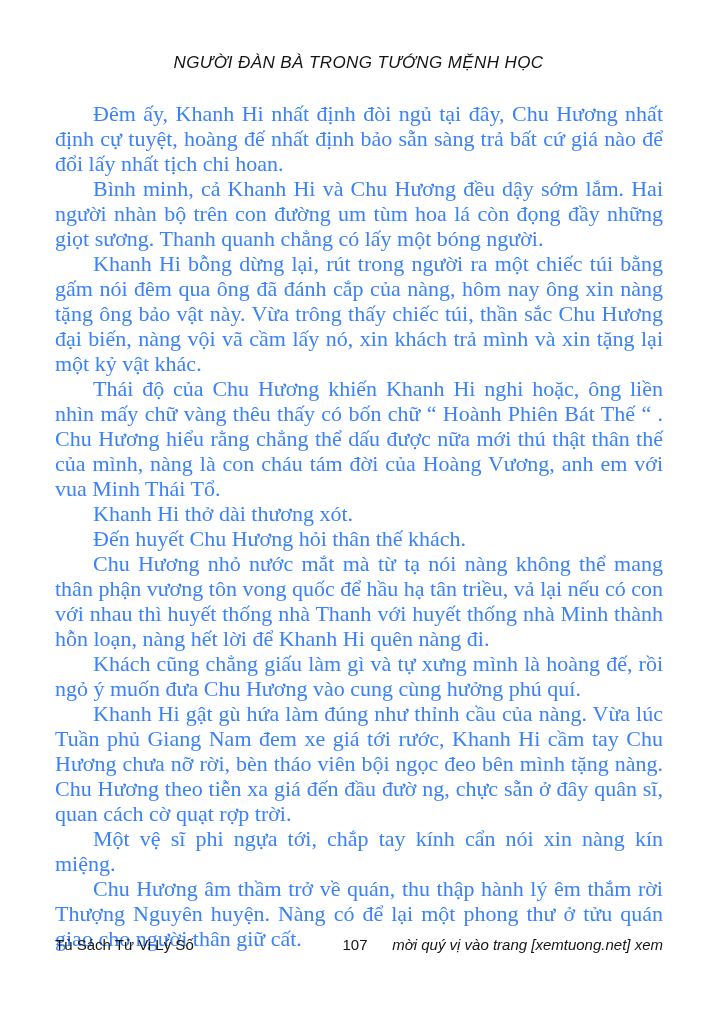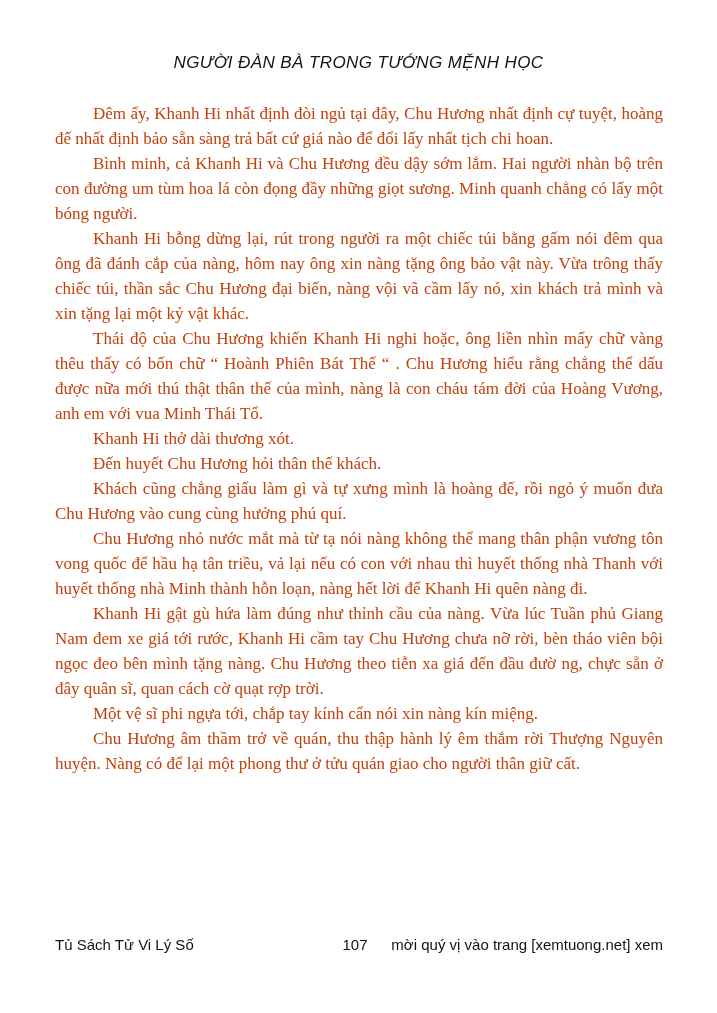--- a/index.html
+++ b/index.html
@@ -28,24 +28,24 @@
     font-size: 17px;
     letter-spacing: 0.4px;
     color: #141414;
   }
   .body-text {
     position: absolute;
     top: 101px;
     left: 55px;
     width: 608px;
     font-family: "Liberation Serif", serif;
-    font-size: 17px;
+    font-size: 22px;
     line-height: 25px;
     text-align: justify;
-    color: #c2410c;
+    color: #3b82f6;
   }
   .body-text p {
     margin: 0;
     padding: 0;
     text-indent: 38px;
   }
   .footer {
     position: absolute;
     top: 936px;
     left: 55px;
@@ -67,38 +67,39 @@
     left: 0;
     right: 8px;
     top: 0;
     text-align: center;
   }
   .footer .f-right {
     position: absolute;
     right: 0;
     top: 0;
     white-space: nowrap;
+    font-style: italic;
   }
 </style>
 </head>
 <body>
 
 <div class="page">
 
   <h1 class="doc-title">NGƯỜI ĐÀN BÀ TRONG TƯỚNG MỆNH HỌC</h1>
 
   <div class="body-text">
     <p>Đêm ấy, Khanh Hi nhất định đòi ngủ tại đây, Chu Hương nhất định cự tuyệt, hoàng đế nhất định bảo sẵn sàng trả bất cứ giá nào để đổi lấy nhất tịch chi hoan.</p>
-    <p>Bình minh, cả Khanh Hi và Chu Hương đều dậy sớm lắm. Hai người nhàn bộ trên con đường um tùm hoa lá còn đọng đầy những giọt sương. Minh quanh chẳng có lấy một bóng người.</p>
+    <p>Bình minh, cả Khanh Hi và Chu Hương đều dậy sớm lắm. Hai người nhàn bộ trên con đường um tùm hoa lá còn đọng đầy những giọt sương. Thanh quanh chẳng có lấy một bóng người.</p>
     <p>Khanh Hi bỗng dừng lại, rút trong người ra một chiếc túi bằng gấm nói đêm qua ông đã đánh cắp của nàng, hôm nay ông xin nàng tặng ông bảo vật này. Vừa trông thấy chiếc túi, thần sắc Chu Hương đại biến, nàng vội vã cầm lấy nó, xin khách trả mình và xin tặng lại một kỷ vật khác.</p>
     <p>Thái độ của Chu Hương khiến Khanh Hi nghi hoặc, ông liền nhìn mấy chữ vàng thêu thấy có bốn chữ “ Hoành Phiên Bát Thế “ . Chu Hương hiểu rằng chẳng thể dấu được nữa mới thú thật thân thế của mình, nàng là con cháu tám đời của Hoàng Vương, anh em với vua Minh Thái Tổ.</p>
     <p>Khanh Hi thở dài thương xót.</p>
     <p>Đến huyết Chu Hương hỏi thân thế khách.</p>
+    <p>Chu Hương nhỏ nước mắt mà từ tạ nói nàng không thể mang thân phận vương tôn vong quốc để hầu hạ tân triều, vả lại nếu có con với nhau thì huyết thống nhà Thanh với huyết thống nhà Minh thành hỗn loạn, nàng hết lời để Khanh Hi quên nàng đi.</p>
     <p>Khách cũng chẳng giấu làm gì và tự xưng mình là hoàng đế, rồi ngỏ ý muốn đưa Chu Hương vào cung cùng hưởng phú quí.</p>
-    <p>Chu Hương nhỏ nước mắt mà từ tạ nói nàng không thể mang thân phận vương tôn vong quốc để hầu hạ tân triều, vả lại nếu có con với nhau thì huyết thống nhà Thanh với huyết thống nhà Minh thành hỗn loạn, nàng hết lời để Khanh Hi quên nàng đi.</p>
     <p>Khanh Hi gật gù hứa làm đúng như thỉnh cầu của nàng. Vừa lúc Tuần phủ Giang Nam đem xe giá tới rước, Khanh Hi cầm tay Chu Hương chưa nỡ rời, bèn tháo viên bội ngọc đeo bên mình tặng nàng. Chu Hương theo tiễn xa giá đến đầu đườ ng, chực sẵn ở đây quân sĩ, quan cách cờ quạt rợp trời.</p>
     <p>Một vệ sĩ phi ngựa tới, chắp tay kính cẩn nói xin nàng kín miệng.</p>
     <p>Chu Hương âm thầm trở về quán, thu thập hành lý êm thắm rời Thượng Nguyên huyện. Nàng có để lại một phong thư ở tửu quán giao cho người thân giữ cất.</p>
   </div>
 
   <div class="footer">
     <span class="f-left">Tủ Sách Tử Vi Lý Số</span>
     <span class="f-center">107</span>
     <span class="f-right">mời quý vị vào trang [xemtuong.net] xem</span>
   </div>

